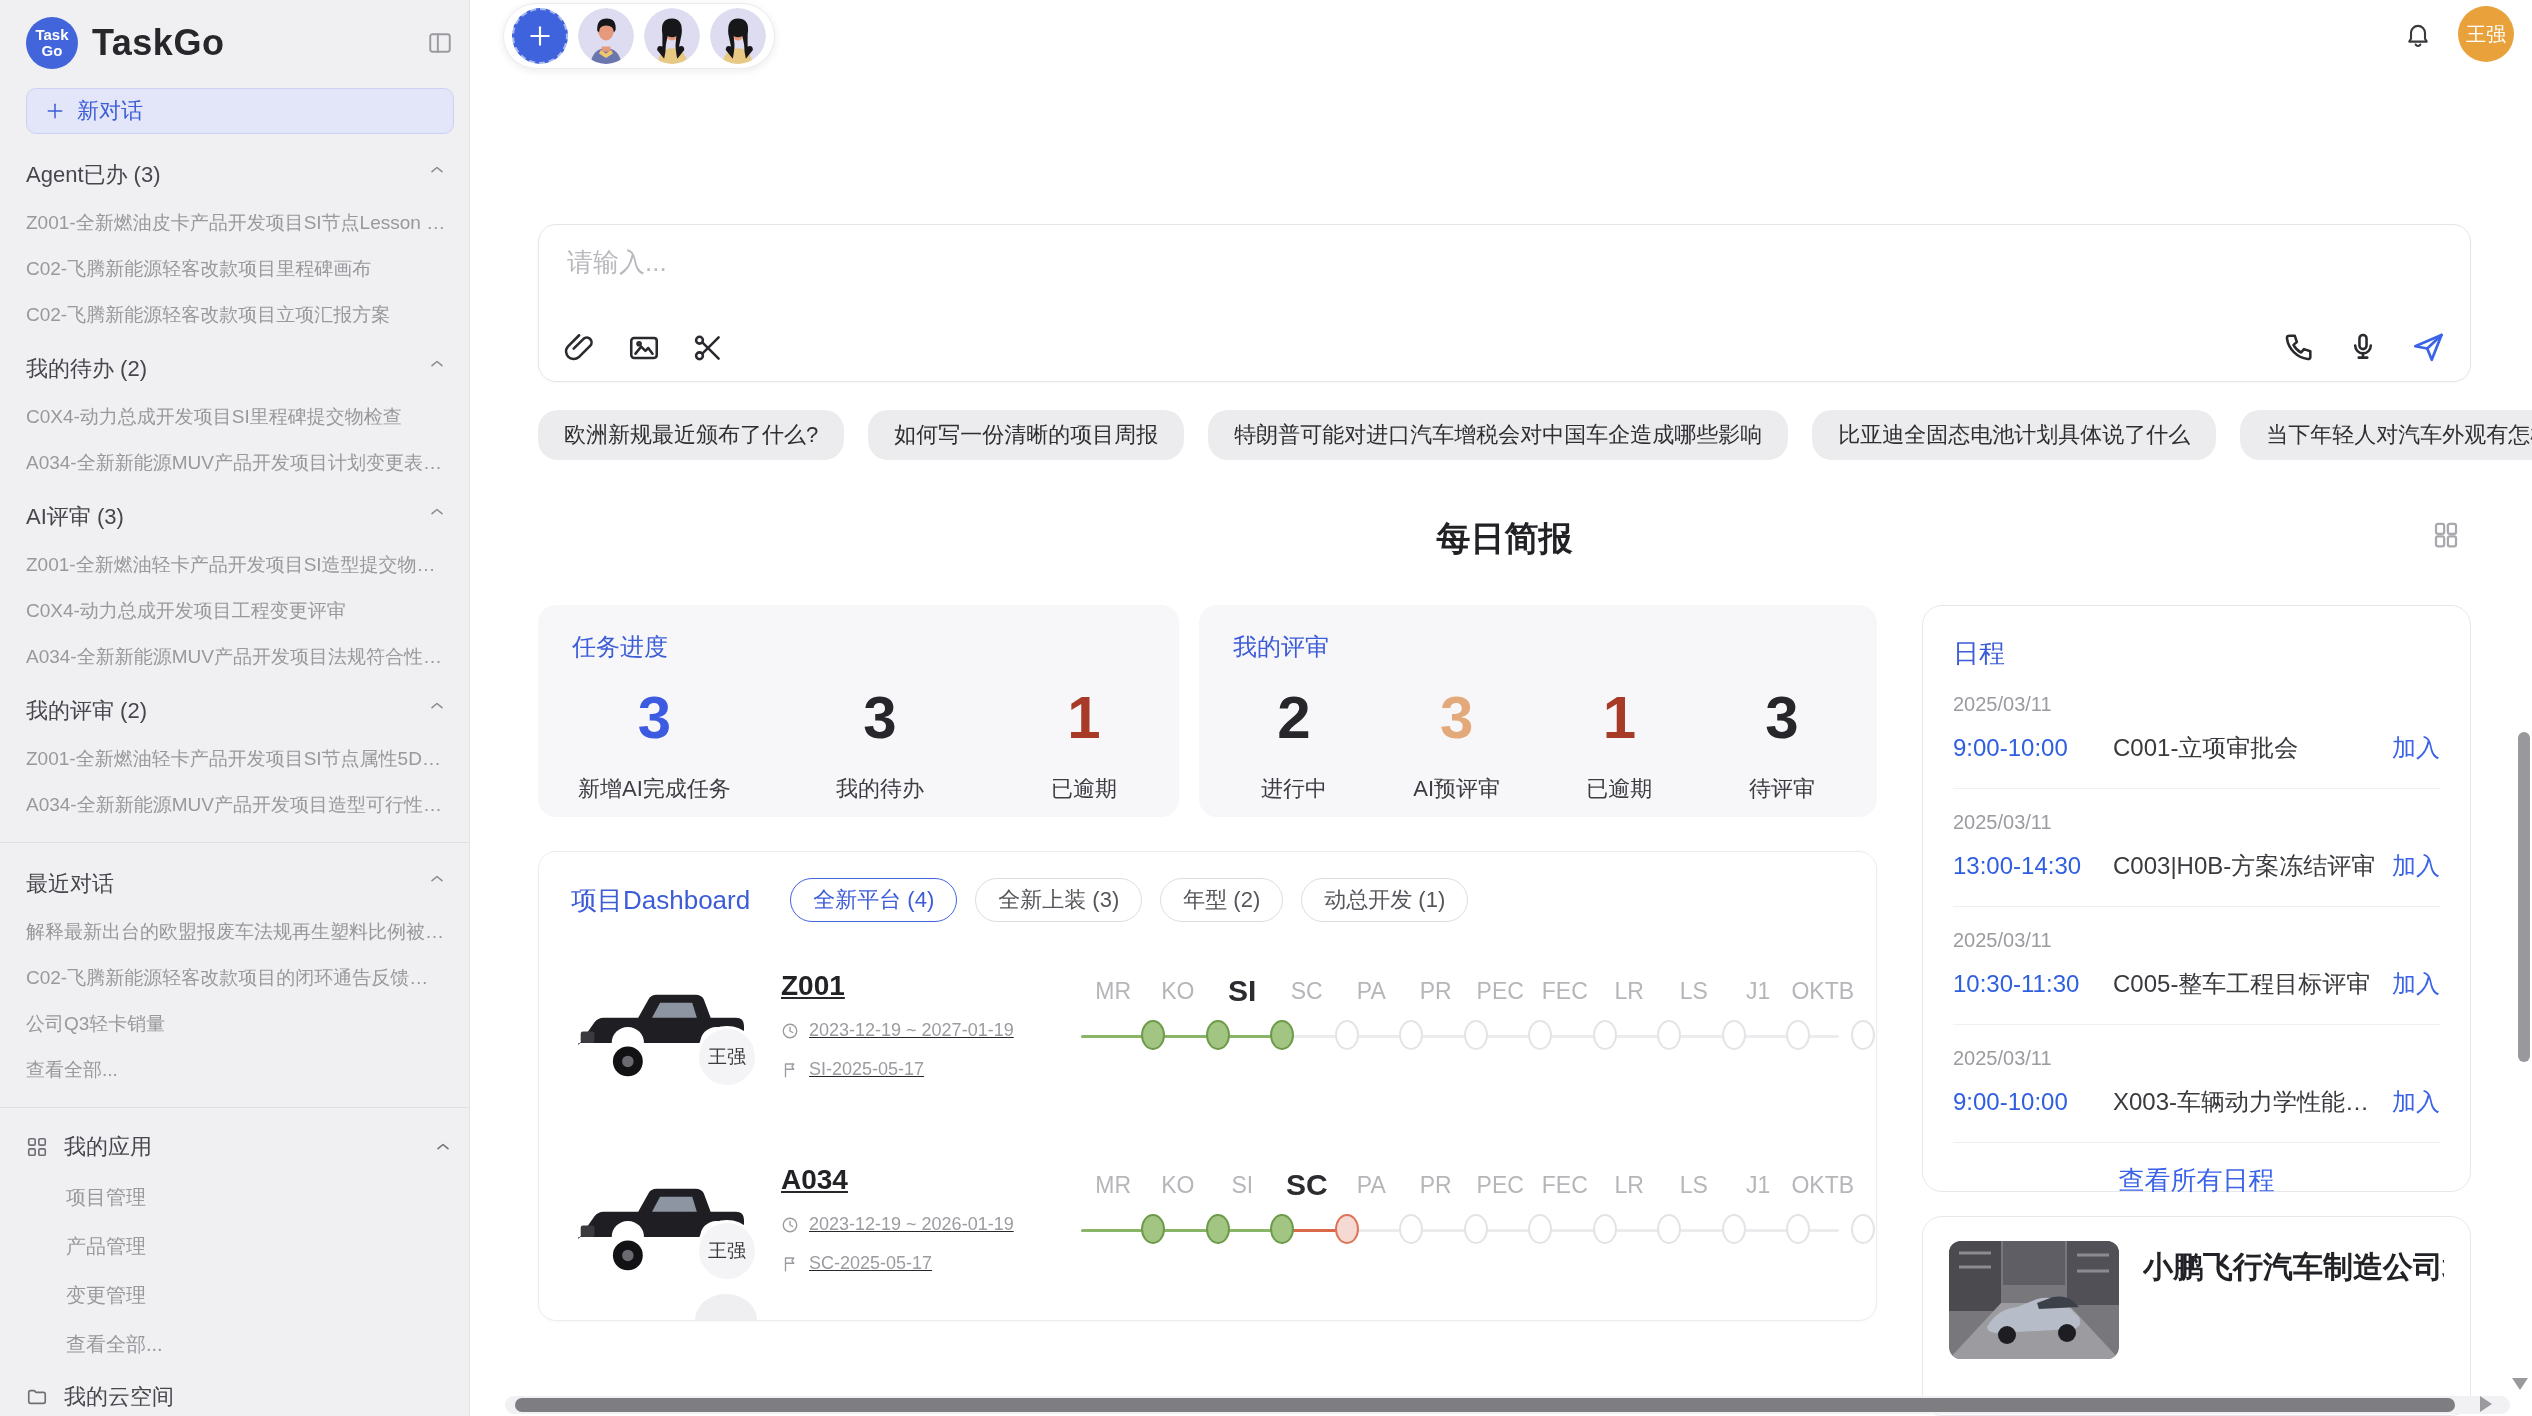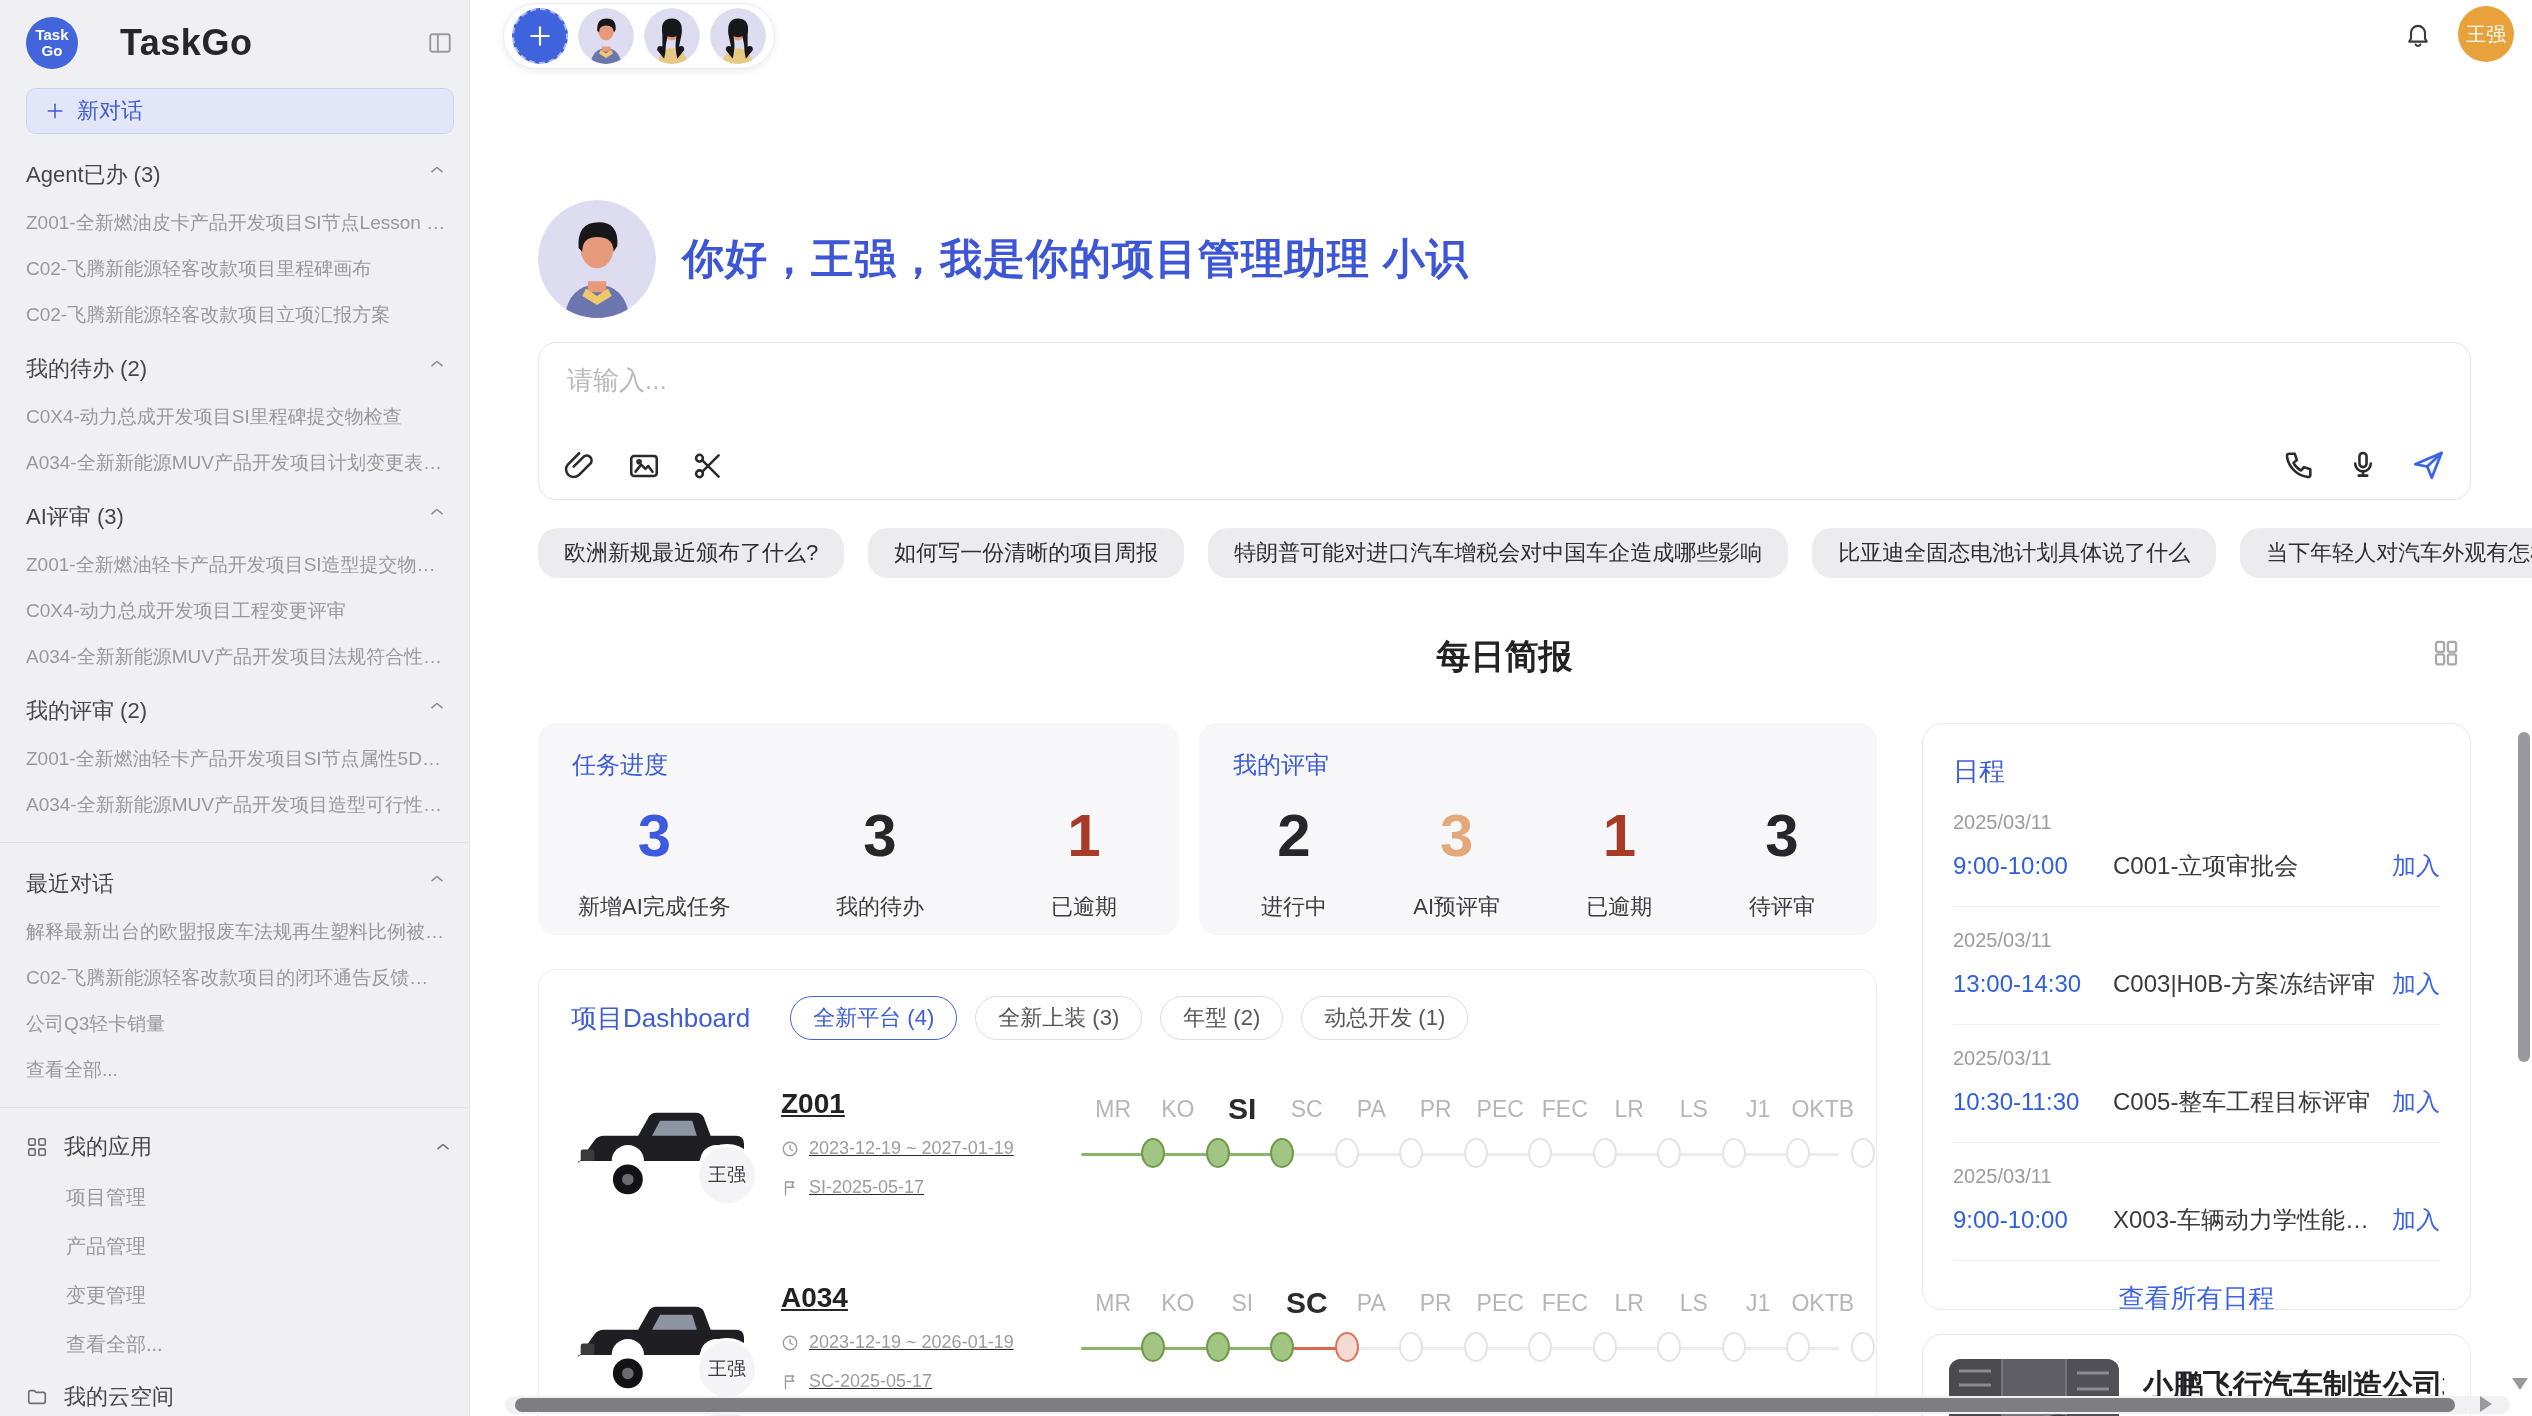--- a/index.html
+++ b/index.html
@@ -7,21 +7,21 @@
     font-family:"Liberation Sans","DejaVu Sans",sans-serif; color:#26262B; }
   .app { position:relative; width:2532px; height:1416px; }
 
   
   .sidebar { position:absolute; left:0; top:0; width:470px; height:1416px;
     background:#F0F0F2; border-right:1px solid #E4E4E8; padding:14px 16px 0 26px; overflow:hidden; }
   .sb-head { display:flex; align-items:center; gap:14px; height:58px; }
   .logo { width:52px; height:52px; border-radius:50%; background:#4265DB; color:#fff;
     display:flex; flex-direction:column; align-items:center; justify-content:center;
     font-size:15px; line-height:16px; font-weight:600; }
-  .sb-title { font-size:36px; font-weight:700; letter-spacing:.5px; flex:1;margin-left:28px; }
+  .sb-title { font-size:36px; font-weight:700; letter-spacing:.5px; flex:1; }
   .icon { display:inline-flex; }
   .icon svg { stroke:currentColor; fill:none; stroke-width:1.8; stroke-linecap:round; stroke-linejoin:round; }
   .collapse { color:#9A9AA0; cursor:pointer; }
   .new-chat { margin-top:16px; height:46px; width:428px; background:#E3E6F9; border:1px solid #CBD1F0;
     border-radius:10px; display:flex; align-items:center; gap:12px; padding:0 18px;
     color:#3D5CD7; font-size:22px; cursor:pointer; }
   .sb-sec { margin-top:26px; }
   .sb-sec-head { display:flex; align-items:flex-start; justify-content:space-between;
     color:#46464D; font-size:22px; padding-right:6px; }
   .chev { color:#8A8A90; }
@@ -330,28 +330,20 @@
       <span class="icon bell">
         <svg width="28" height="28" viewBox="0 0 24 24">
             <path d="M6 16 v-5 a6 6 0 0 1 12 0 v5 l1.5 2.5 h-15 z"></path>
             <path d="M10 21 a2.2 2.2 0 0 0 4 0"></path>
           </svg>
       </span>
       <div class="user-badge">王强</div>
     </div>
 
     <div class="flow">
-      <div class="greet">
-        <div class="avatar-big">
-          <svg width="118" height="118" viewBox="0 0 64 64">
-              <use href="#person-m"></use>
-            </svg>
-        </div>
-        <h1>你好，王强，我是你的项目管理助理 小识</h1>
-      </div>
 
       <div class="input-card">
         <textarea placeholder="请输入..." style=""></textarea>
         <div class="tool-row">
           <span class="icon">
             <svg width="34" height="34" viewBox="0 0 24 24">
                 <path d="M7.5 12.5 l7-7 a3.4 3.4 0 0 1 4.8 4.8 l-8.3 8.3 a5.4 5.4 0 0 1-7.6-7.6 l8-8"></path>
               </svg>
           </span>
           <span class="icon">

